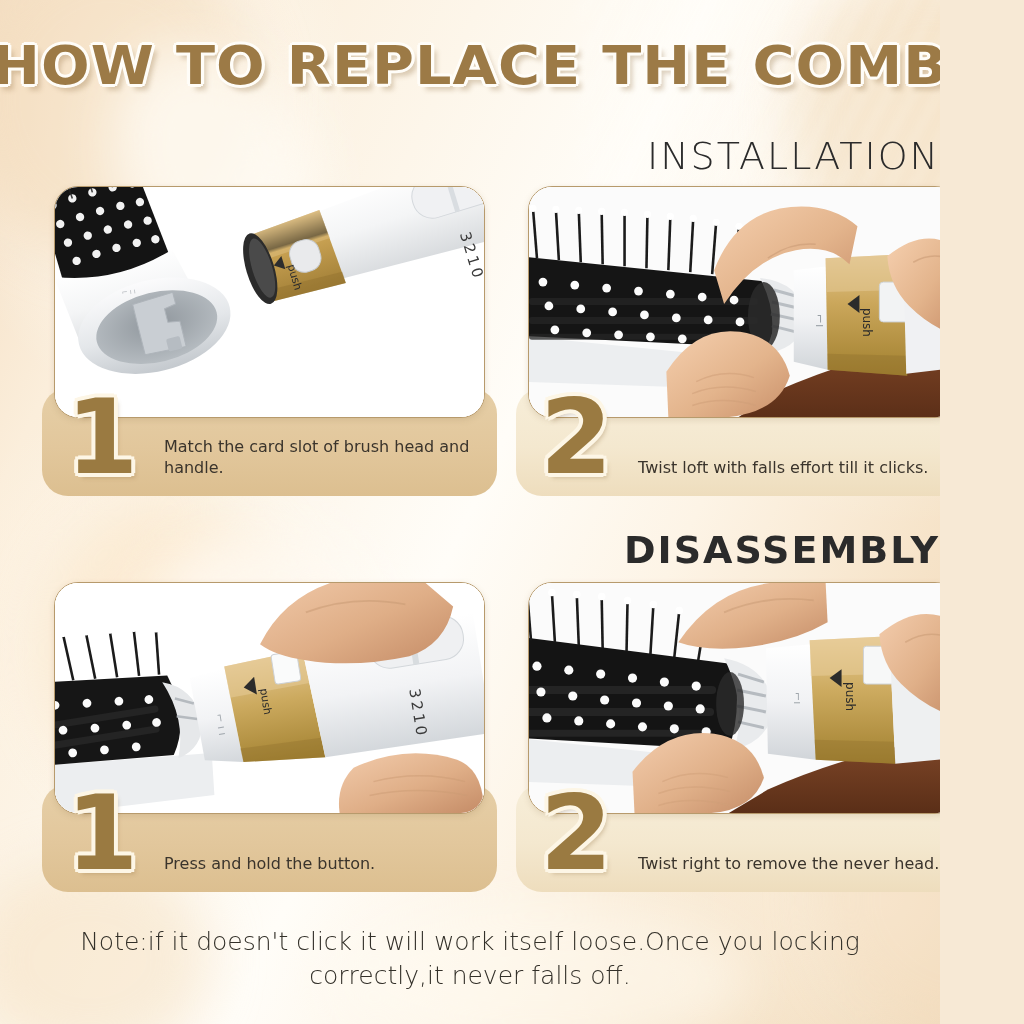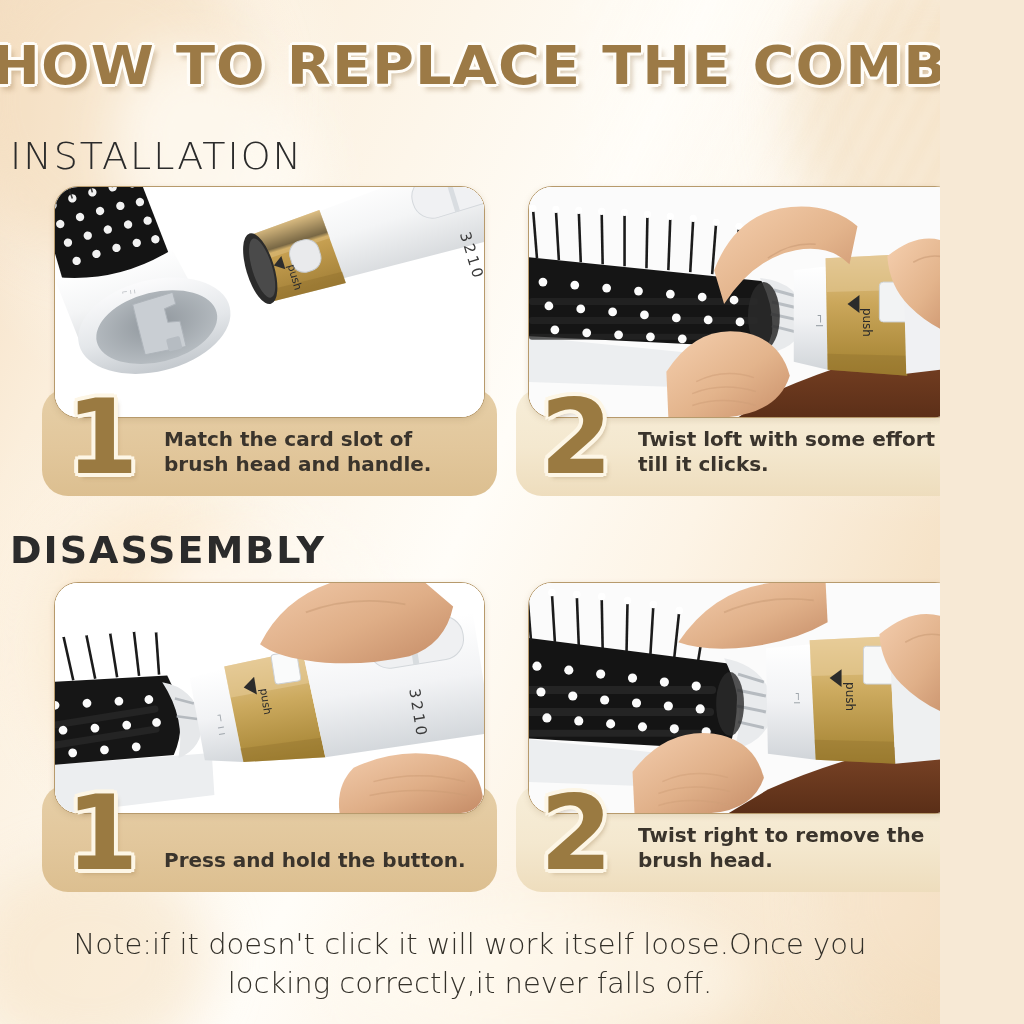--- a/index.html
+++ b/index.html
@@ -70,22 +70,22 @@
       -2px  2px 0 #fffdf8,  2px  2px 0 #fffdf8,
       -3px  0   0 #fffdf8,  3px  0   0 #fffdf8,
        0   -3px 0 #fffdf8,  0    3px 0 #fffdf8,
        5px  6px 5px rgba(150,115,70,0.33);
     white-space: nowrap;
   }
 
   
   .section-heading {
     position: absolute;
-    left: 10px; right: 0;
-    text-align: left;
+    left: 0; right: 0;
+    text-align: right;
     font-family: "DejaVu Sans", sans-serif;
     font-size: 38px;
     font-weight: 300;
     letter-spacing: 2px;
     color: #2b2b2b;
   }
   .section-heading.install { top: 134px; }
   .section-heading.disassembly { top: 528px; font-weight: bold; }
 
   
@@ -140,35 +140,35 @@
        0   -4px 0 #fdf6e6,  0    4px 0 #fdf6e6,
        4px  5px 4px rgba(140,105,60,0.3);
   }
 
   .caption-text {
     position: absolute;
     left: 122px;
     right: 16px;
     bottom: 18px;
     font-family: "DejaVu Sans", sans-serif;
-    font-size: 20px;
-    font-weight: 700;
+    font-size: 16px;
+    font-weight: 400;
     line-height: 1.28;
     color: #3a342c;
     z-index: 3;
   }
 
   
   .note {
     position: absolute;
     left: 60px; right: 60px;
     top: 925px;
     text-align: center;
     font-family: "DejaVu Sans", sans-serif;
-    font-size: 29px;
+    font-size: 25px;
     font-weight: 300;
     line-height: 1.34;
     color: #333029;
   }
 
   
   .photo { position: absolute; inset: 0; background: #ffffff; }
   .photo svg { display: block; width: 100%; height: 100%; }
 </style>
 </head>
@@ -442,21 +442,21 @@
             <g stroke="#cf9f79" stroke-width="1.5" fill="none" opacity="0.55">
               <path d="M168 196 Q196 182 226 192"></path>
                 <path d="M164 208 Q194 196 228 206"></path>
               <path d="M164 220 Q194 210 228 220"></path>
             </g>
           </g>
         </svg>
       </div>
     </div>
     <div class="step-number">2</div>
-    <div class="caption-text">Twist loft with some effort till it clicks.</div>
+    <div class="caption-text">Twist loft with falls effort till it clicks.</div>
   </div>
 
   <div class="step s3">
     <div class="caption-plate plate-tan"></div>
     <div class="photo-card">
       <div class="photo">
         <svg viewBox="0 0 431 232" preserveAspectRatio="xMidYMid slice">
           <defs>
             <linearGradient id="g3body" x1="0" y1="0" x2="0" y2="1">
               <stop offset="0%" stop-color="#ffffff"></stop>
@@ -679,18 +679,18 @@
             <g stroke="#cf9f79" stroke-width="1.5" fill="none" opacity="0.5">
               <path d="M134 200 Q164 186 200 196"></path>
                 <path d="M130 212 Q162 200 202 210"></path>
               <path d="M130 224 Q162 214 202 224"></path>
             </g>
           </g>
         </svg>
       </div>
     </div>
     <div class="step-number">2</div>
-    <div class="caption-text">Twist right to remove the brush head.</div>
+    <div class="caption-text">Twist right to remove the never head.</div>
   </div>
 
   <div class="note">Note:if it doesn't click it will work itself loose.Once you locking correctly,it never falls off.</div>
 
 </div>
 
 </body></html>

